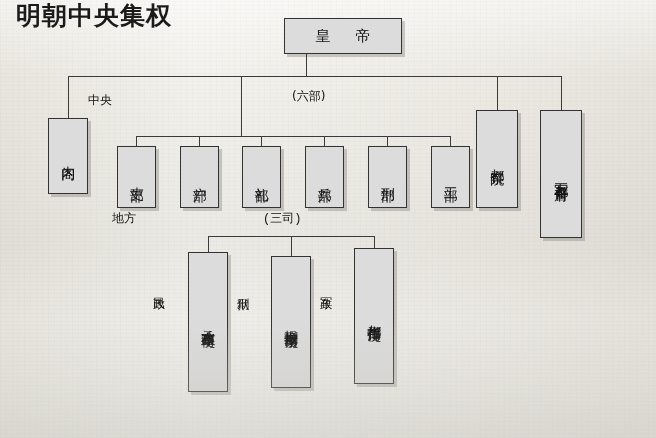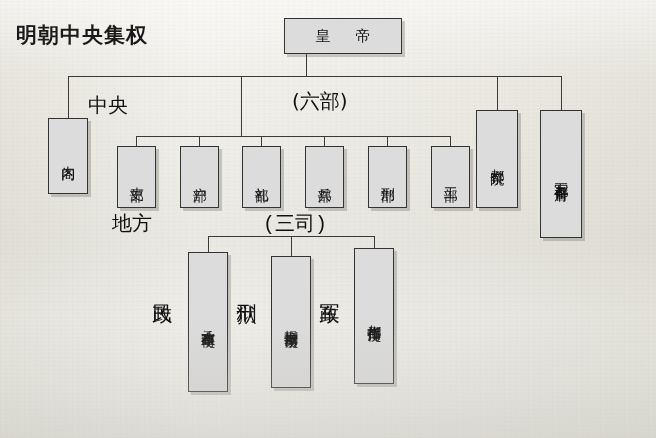--- a/index.html
+++ b/index.html
@@ -38,22 +38,22 @@
     position: absolute;
     left: 0; right: 0; bottom: 0;
     height: 120px;
     background: linear-gradient(180deg, rgba(200,198,190,0) 0%, rgba(198,196,188,0.30) 60%, rgba(190,188,180,0.45) 100%);
     pointer-events: none;
   }
 
   .title {
     position: absolute;
     left: 16px;
-    top: 25px;
-    font-size: 21px;
+    top: 3px;
+    font-size: 25px;
     font-weight: bold;
     color: #1a1a1a;
     letter-spacing: 1px;
     line-height: 1;
     font-family: "DejaVu Sans", sans-serif;
   }
 
   
   .line {
     position: absolute;
@@ -87,21 +87,21 @@
     writing-mode: vertical-rl;
     text-orientation: upright;
     font-size: 14px;
     line-height: 1.12;
     letter-spacing: 1px;
     padding: 3px 0;
   }
 
   .label {
     position: absolute;
-    font-size: 20px;
+    font-size: 12px;
     color: #111;
     font-family: "DejaVu Sans", sans-serif;
     white-space: nowrap;
   }
   .label.vert {
     writing-mode: vertical-rl;
     text-orientation: upright;
     line-height: 1.1;
     letter-spacing: 1px;
   }

